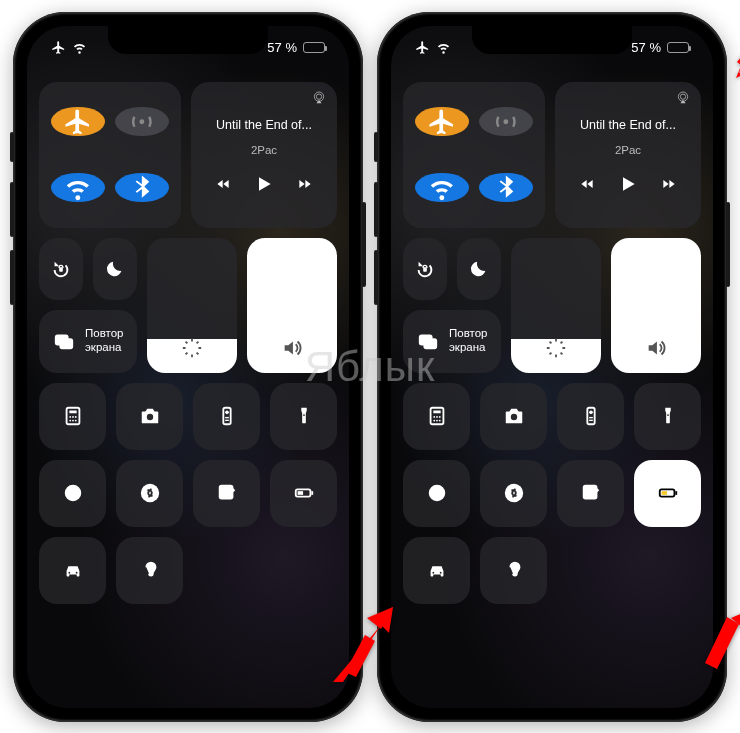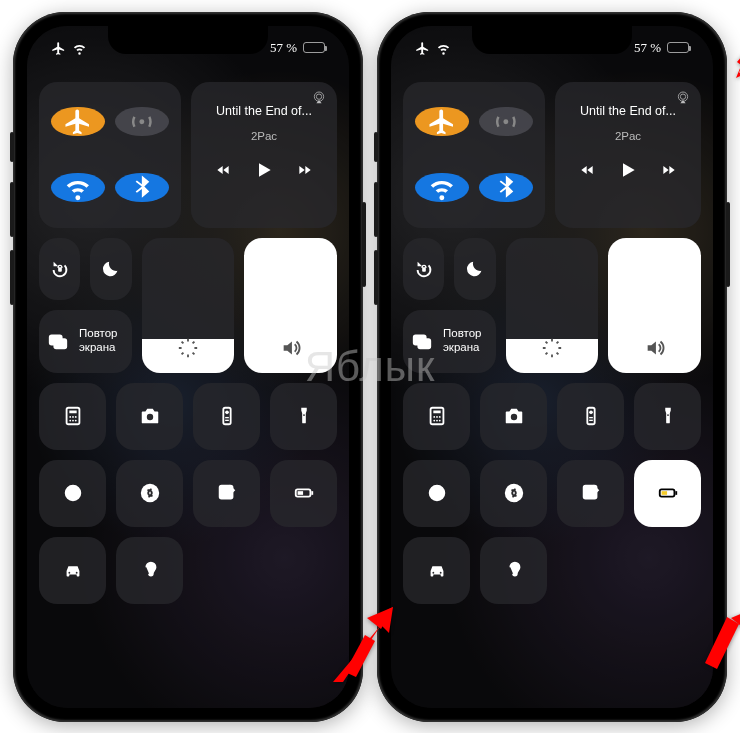--- a/index.html
+++ b/index.html
@@ -53,22 +53,21 @@
     background:#000;
     border-radius: 0 0 18px 18px;
     z-index: 50;
   }
   .status {
     position:absolute; top:14px; left:0; right:0;
     display:flex; justify-content:space-between;
     padding: 0 24px;
     z-index:40;
     color:#fff; font-size:13px; font-weight:500;
-    align-items:flex-end;
-    font-family:Liberation Serif, serif;
+    align-items:flex-start;
   }
   .status .left, .status .right { display:flex; gap:6px; align-items:center; }
   .batt {
     width:22px; height:11px; border:1px solid rgba(255,255,255,.6); border-radius:3px; position:relative;
   }
   .batt::after{ content:''; position:absolute; right:-3px; top:3px; width:2px; height:5px; background:rgba(255,255,255,.6); border-radius:0 1px 1px 0;}
   .batt-fill{ height:100%; border-radius:2px; background:#fff; }
   .batt-fill.yellow{ background:#ffcc00; }
   .cc {
     position:absolute; top:56px; left:12px; right:12px; bottom:12px;
@@ -85,30 +84,30 @@
   .conn { flex:1; aspect-ratio:1/1; padding:12px; display:grid; grid-template-columns:1fr 1fr; grid-template-rows:1fr 1fr; gap:10px;}
   .toggle {
     border-radius:50%; display:flex; align-items:center; justify-content:center;
     background: rgba(100,100,110,.5);
   }
   .toggle.orange{ background:#ff9500;}
   .toggle.blue{ background:#007aff;}
   .toggle svg{ width:55%; height:55%; }
   .media{ flex:1; aspect-ratio:1/1; padding:12px 14px; flex-direction:column; justify-content:flex-start; position:relative;}
   .airplay-corner{ position:absolute; top:8px; right:10px; opacity:.7;}
-  .media-title{ font-size:12.5px; font-weight:500; margin-top:10px; white-space:nowrap; overflow:hidden; text-overflow:ellipsis; width:100%; text-align:center;}
+  .media-title{ font-size:12.5px; font-weight:500; margin-top:24px; white-space:nowrap; overflow:hidden; text-overflow:ellipsis; width:100%; text-align:center;}
   .media-artist{ font-size:11.5px; color:#bbb; margin-top:12px;}
   .media-controls{ display:flex; gap:22px; margin-top:18px; align-items:center;}
   .media-controls svg{ width:16px; height:16px;}
   .row2 .module{ flex:1; height:135px;}
   .row2 .left-col{ flex:1; display:flex; flex-direction:column; gap:10px;}
   .row2 .left-col .module{ flex:1; height:auto;}
   .small-row{ display:flex; gap:10px; flex:1;}
   .small-row .module{ flex:1;}
-  .mirror{ justify-content:flex-start; padding:0 8px; gap:10px; font-size:11.5px; line-height:1.2;}
+  .mirror{ justify-content:flex-start; padding:0 14px; gap:10px; font-size:11.5px; line-height:1.2;}
   .slider{ flex:1; flex-direction:column; justify-content:flex-end; padding:0; overflow:hidden; position:relative;}
   .slider.vol{ background:#fff;}
   .slider .fill{ width:100%; background:#fff;}
   .slider .icon{ position:absolute; bottom:14px; left:50%; transform:translateX(-50%);}
   .slider.vol .icon svg{ fill:#555;}
   .grid4{ display:grid; grid-template-columns:repeat(4,1fr); gap:10px;}
   .grid4 .module{ aspect-ratio:1/1; position:relative;}
   .module.white{ background:#fff; color:#000;}
   .module.white svg{ fill:#000;}
   .ico{ width:22px; height:22px; }

